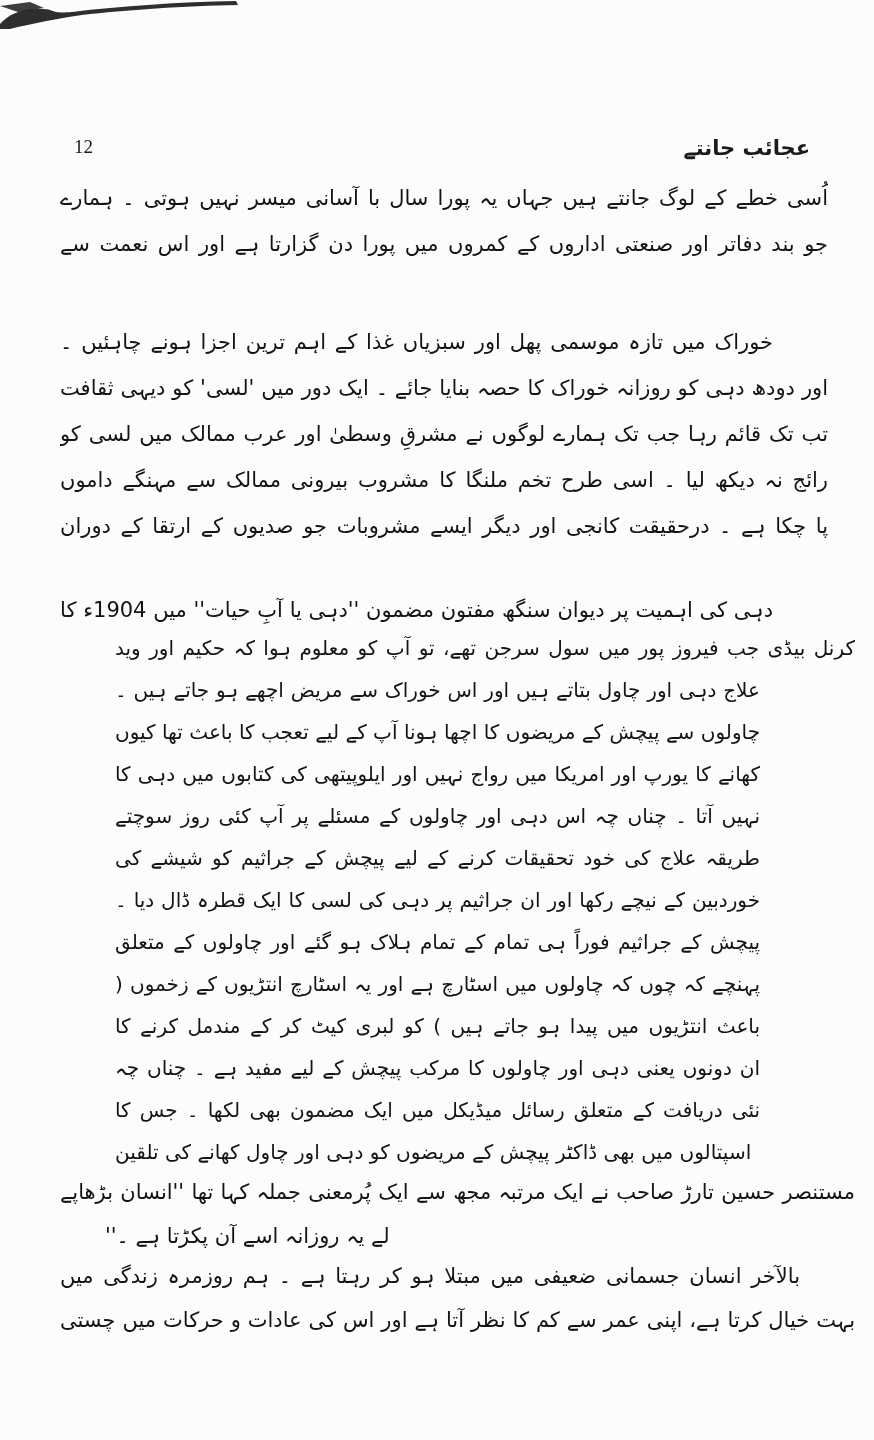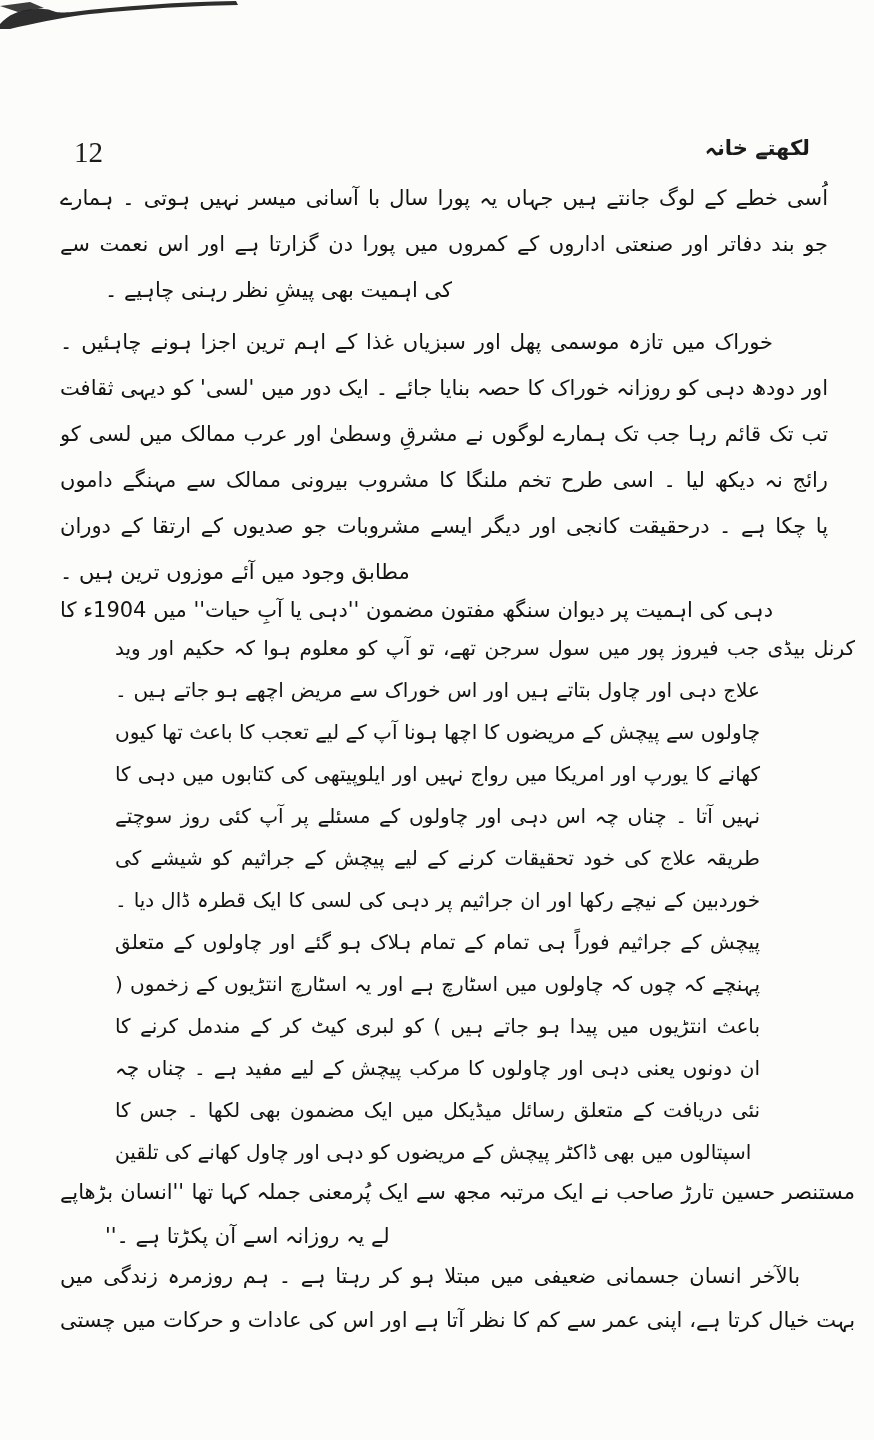--- a/index.html
+++ b/index.html
@@ -9,21 +9,21 @@
     margin:0 auto;
     background:#fcfcfa;
     overflow:hidden;
     font-family:"DejaVu Sans",sans-serif;
     color:#141414;
   }
   
   #page-number{
     position:absolute;left:74px;top:136px;
     font-family:"Liberation Serif",serif;
-    font-size:29px;color:#1b1b1b;
+    font-size:19px;color:#1b1b1b;
   }
   #running-header{
     position:absolute;right:64px;top:136px;
     font-size:21px;font-weight:600;
     direction:rtl;color:#1b1b1b;
   }
   
   .line{
     direction:rtl;
     overflow:hidden;
@@ -53,35 +53,33 @@
 
 <div id="page">
 
   <svg id="ink-smudge" width="250" height="30" viewBox="0 0 250 30">
     <path d="M0,24 C8,15 20,8 42,9 C55,9 50,14 72,12 C120,6 180,2 236,1 L238,5 C185,6 125,10 82,15 C60,18 30,24 10,29 L0,29 Z" fill="#1c1c1c" opacity="0.92"></path>
     <path d="M0,6 L30,2 L44,8 L18,12 Z" fill="#1c1c1c" opacity="0.85"></path>
   </svg>
 
   <div id="page-number">12</div>
 
-  <div id="running-header">لکھتے خانہ</div>
+  <div id="running-header">عجائب جانتے</div>
 
   <div class="para" style="top:178px">
       <div class="line full">اُسی خطے کے لوگ جانتے ہیں جہاں یہ پورا سال با آسانی میسر نہیں ہوتی ۔ ہمارے ہاں ایک ایسا طبقہ جنم لے چکا ہے</div>
       <div class="line full">جو بند دفاتر اور صنعتی اداروں کے کمروں میں پورا دن گزارتا ہے اور اس نعمت سے محروم رہ جاتا ہے ۔ اچھی صحت میں اس</div>
-      <div class="line short-left-indent">کی اہمیت بھی پیشِ نظر رہنی چاہیے ۔</div>
     </div>
 
   <div class="para" style="top:322px">
       <div class="line first">خوراک میں تازہ موسمی پھل اور سبزیاں غذا کے اہم ترین اجزا ہونے چاہئیں ۔ پانی جتنا ممکن ہو پیا جائے</div>
       <div class="line full">اور دودھ دہی کو روزانہ خوراک کا حصہ بنایا جائے ۔ ایک دور میں 'لسی' کو دیہی ثقافت ہی کی علامت سمجھا جاتا تھا ۔ یہ تاثر</div>
       <div class="line full">تب تک قائم رہا جب تک ہمارے لوگوں نے مشرقِ وسطیٰ اور عرب ممالک میں لسی کو ''لبن'' اور دیگر صورتوں میں وہاں</div>
       <div class="line full">رائج نہ دیکھ لیا ۔ اسی طرح تخم ملنگا کا مشروب بیرونی ممالک سے مہنگے داموں درآمد ہو کر ہماری اشرافیہ میں بھی رواج</div>
       <div class="line full">پا چکا ہے ۔ درحقیقت کانجی اور دیگر ایسے مشروبات جو صدیوں کے ارتقا کے دوران یہاں کے مزاج اور ماحول کے</div>
-      <div class="line short-left">مطابق وجود میں آئے موزوں ترین ہیں ۔</div>
     </div>
 
   <div class="para" style="top:590px">
       <div class="line first">دہی کی اہمیت پر دیوان سنگھ مفتون مضمون ''دہی یا آبِ حیات'' میں 1904ء کا ایک واقعہ لکھتے ہیں ۔</div>
     </div>
 
   <div class="quote-block" style="top:630px">
       <div class="line qfirst">کرنل بیڈی جب فیروز پور میں سول سرجن تھے، تو آپ کو معلوم ہوا کہ حکیم اور وید پیچش کا</div>
       <div class="line full">علاج دہی اور چاول بتاتے ہیں اور اس خوراک سے مریض اچھے ہو جاتے ہیں ۔ دہی اور</div>
       <div class="line full">چاولوں سے پیچش کے مریضوں کا اچھا ہونا آپ کے لیے تعجب کا باعث تھا کیوں کہ دہی</div>

